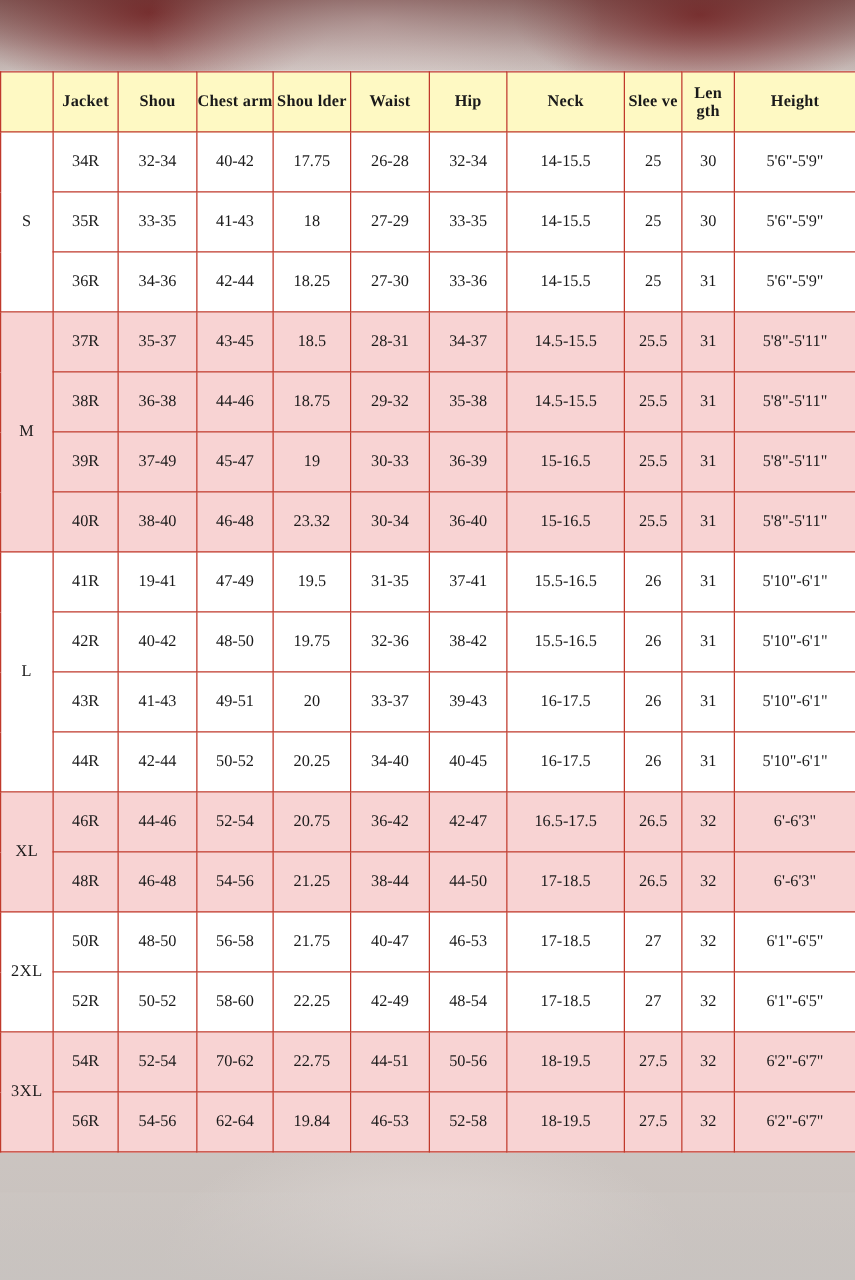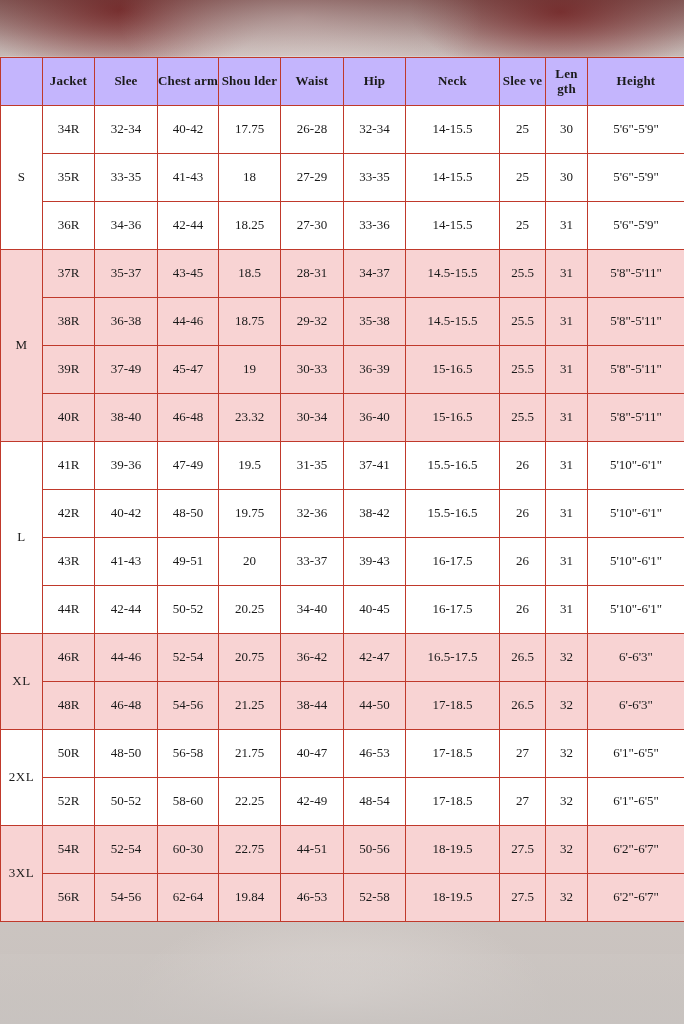--- a/index.html
+++ b/index.html
@@ -57,21 +57,21 @@
     vertical-align: middle;
     color: #1a1a1a;
     font-size: 13px;
     line-height: 1.15;
     padding: 0;
     height: 48px;
     box-sizing: border-box;
   }
 
   thead th {
-    background: #c4b5fd;
+    background: #fef9c3;
     color: #ffffff;
     font-weight: bold;
     font-size: 14px;
     height: 78px;
     border: 1px solid #8e0f10;
     letter-spacing: 0.2px;
   }
 
   
   col.c-size    { width: 42px; }
@@ -124,21 +124,21 @@
       <col class="c-hip">
       <col class="c-neck">
       <col class="c-sleeve">
       <col class="c-length">
       <col class="c-height">
     </colgroup>
     <thead>
       <tr>
           <th></th>
           <th>Jacket</th>
-          <th>Slee</th>
+          <th>Shou</th>
           <th>Chest arm</th>
           <th>Shou lder</th>
           <th>Waist</th>
           <th>Hip</th>
           <th>Neck</th>
           <th>Slee ve</th>
           <th>Len gth</th>
           <th>Height</th>
         </tr>
     </thead>
@@ -225,21 +225,21 @@
           <td>30-34</td>
           <td>36-40</td>
           <td>15-16.5</td>
           <td class="sleeve-cell">25.5</td>
           <td>31</td>
           <td class="height-cell">5'8"-5'11"</td>
         </tr>
         <tr class="band-white">
           <td class="size-cell" rowspan="4">L</td>
           <td class="jacket-cell">41R</td>
-          <td>39-36</td>
+          <td>19-41</td>
           <td>47-49</td>
           <td>19.5</td>
           <td>31-35</td>
           <td>37-41</td>
           <td>15.5-16.5</td>
           <td class="sleeve-cell">26</td>
           <td>31</td>
           <td class="height-cell">5'10"-6'1"</td>
         </tr>
         <tr class="band-white">
@@ -325,21 +325,21 @@
           <td>48-54</td>
           <td>17-18.5</td>
           <td class="sleeve-cell">27</td>
           <td>32</td>
           <td class="height-cell">6'1"-6'5"</td>
         </tr>
         <tr class="band-pink">
           <td class="size-cell" rowspan="2">3XL</td>
           <td class="jacket-cell">54R</td>
           <td>52-54</td>
-          <td>60-30</td>
+          <td>70-62</td>
           <td>22.75</td>
           <td>44-51</td>
           <td>50-56</td>
           <td>18-19.5</td>
           <td class="sleeve-cell">27.5</td>
           <td>32</td>
           <td class="height-cell">6'2"-6'7"</td>
         </tr>
         <tr class="band-pink">
           <td class="jacket-cell">56R</td>

